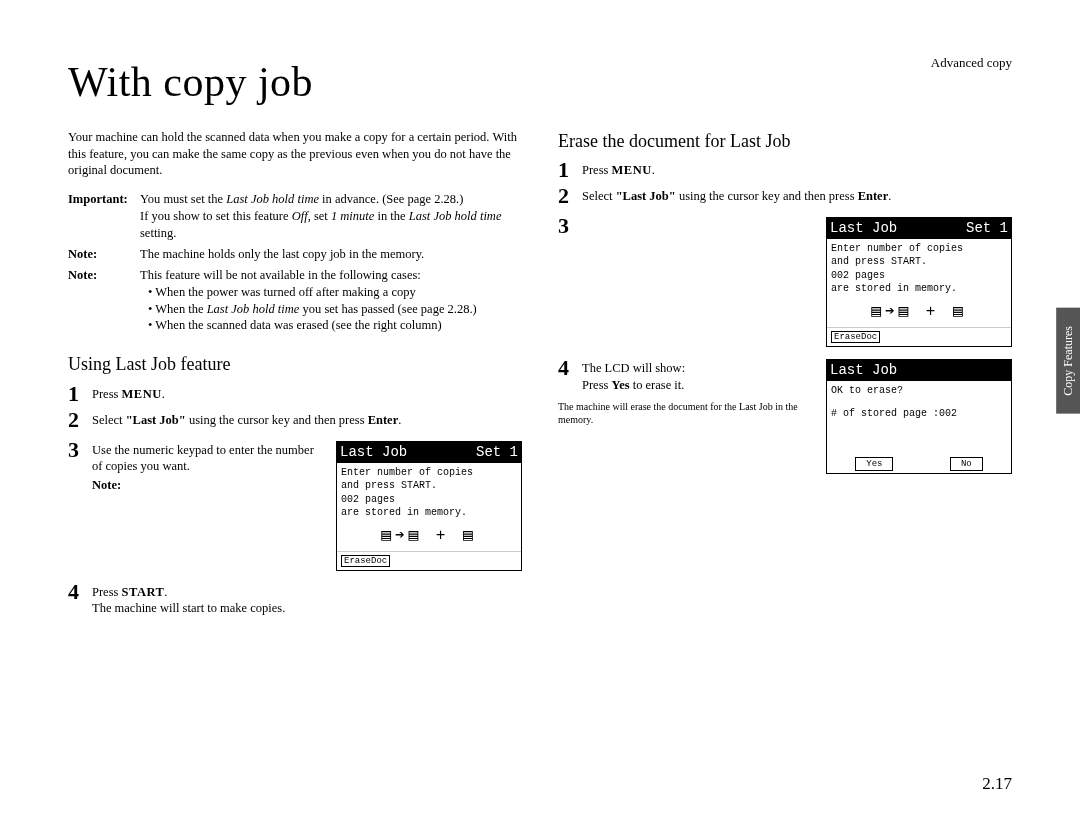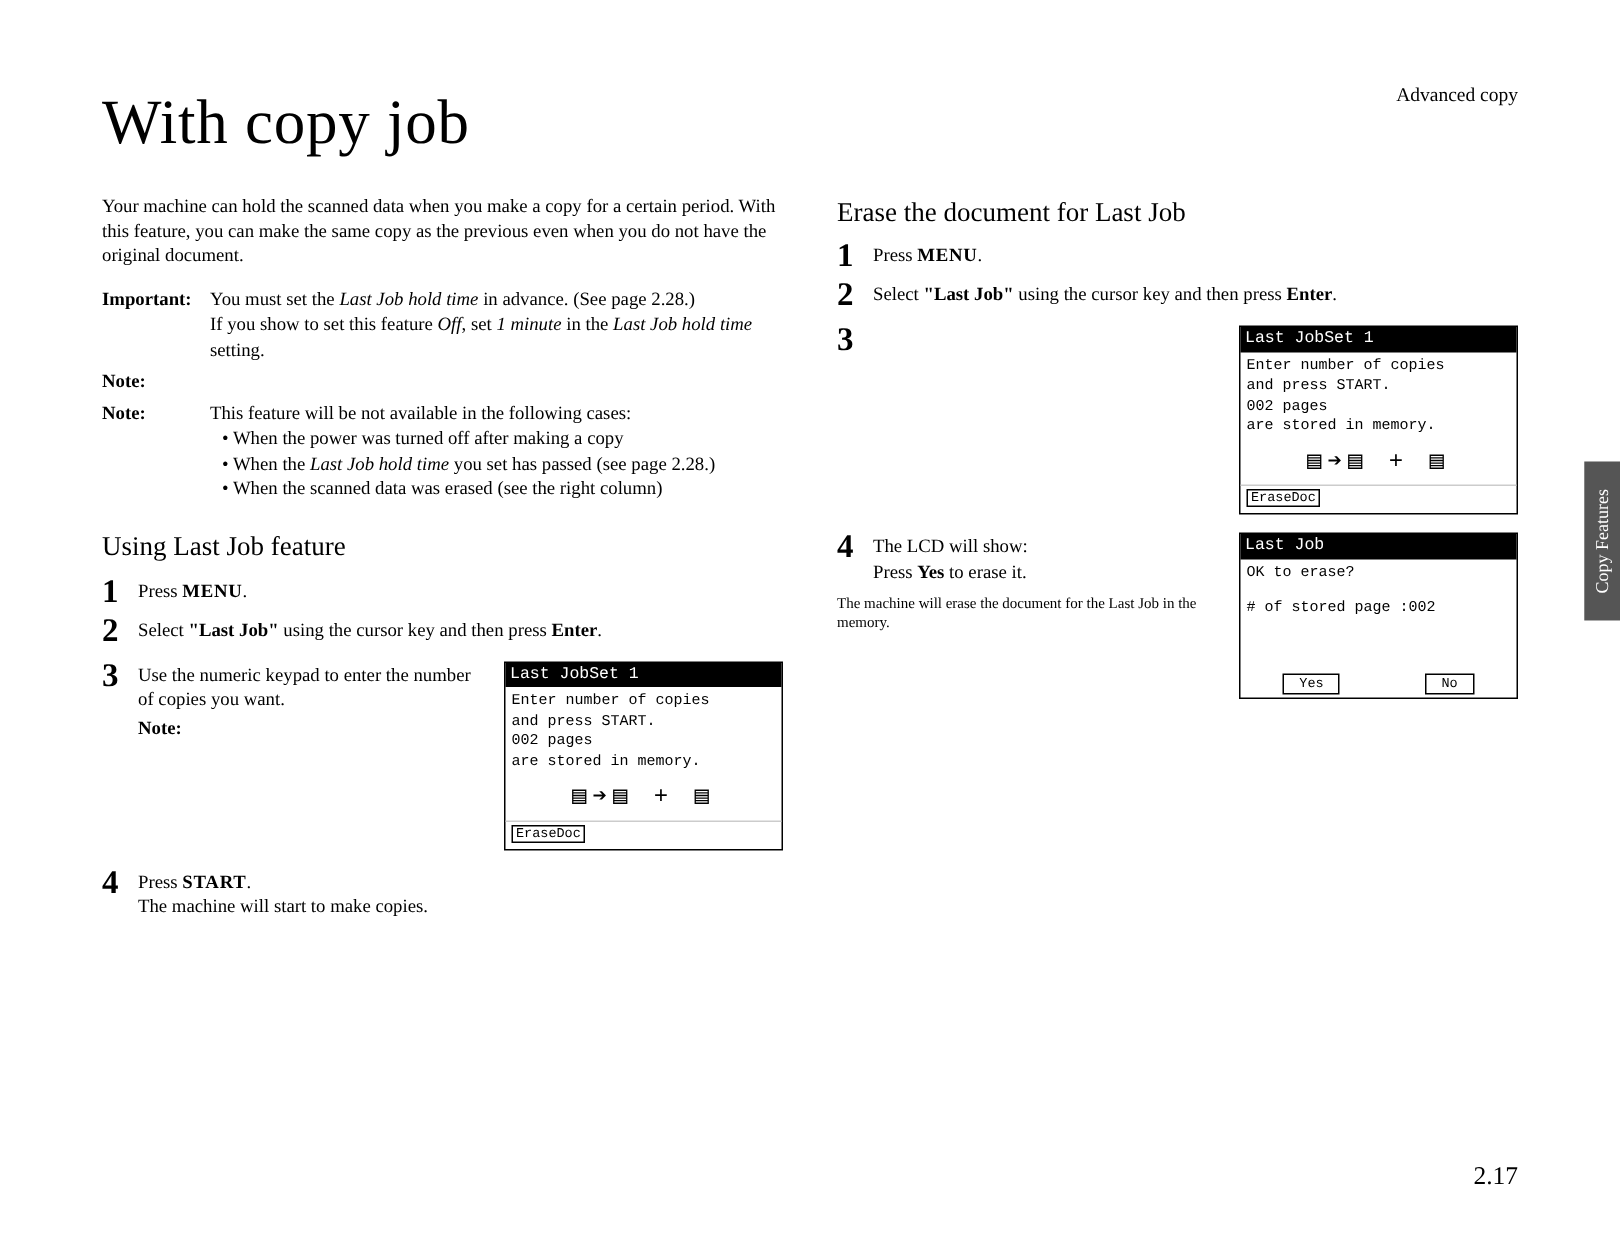--- a/index.html
+++ b/index.html
@@ -17,21 +17,21 @@
   .sub{font-size:18px;margin:18px 0 6px 0}
   .step{display:flex;margin:4px 0;font-size:12.5px;align-items:flex-start}
   .step .num{font-family:Georgia,serif;font-size:22px;font-weight:700;width:24px;flex:none;line-height:1}
   .step .body{flex:1;padding-top:3px}
   .note-inline{display:flex;margin-top:2px}
   .note-inline .nlbl{font-weight:700;width:42px;flex:none}
   .sc{font-variant:small-caps;font-weight:700;letter-spacing:.5px}
   .em{font-style:italic}
   .b{font-weight:700}
   .lcd{border:1px solid #000;width:184px;font-family:'Courier New',monospace;font-size:10px;background:#fff;margin:6px 0 6px auto}
-  .lcd-hd{background:#000;color:#fff;display:flex;padding:1px 3px;font-size:11px}
+  .lcd-hd{background:#000;color:#fff;display:flex;justify-content:space-between;padding:1px 3px;font-size:14px}
   .lcd-body{padding:3px 4px 2px 4px}
   .lcd-icons{text-align:center;font-size:16px;letter-spacing:4px;padding:6px 0 2px 0}
   .lcd-foot{text-align:left;padding:2px 4px;border-top:1px solid #ccc}
   .lcd-foot span{border:1px solid #000;padding:0 2px;font-size:9px}
   .side-tab{position:absolute;right:0;top:308px;background:#555;color:#fff;font-size:12px;padding:18px 4px;writing-mode:vertical-rl;transform:rotate(180deg)}
   .pgnum{position:absolute;right:68px;bottom:38px;font-size:17px}
   .conf-row{display:flex;justify-content:space-around;padding:6px 0 2px 0}
   .conf-row span{border:1px solid #000;padding:0 10px;font-size:9px}
   .step-with-lcd{display:flex;gap:10px;align-items:flex-start}
   .step-with-lcd .left{flex:1}
@@ -52,20 +52,21 @@
       <div class="label-row">
         <div class="lbl">Important:</div>
         <div class="txt">
           <span>You must set the </span><span class="em">Last Job hold time</span><span> in advance. (See page 2.28.)</span><br>
           <span>If you show to set this feature </span><span class="em">Off</span><span>, set </span><span class="em">1 minute</span><span> in the </span><span class="em">Last Job hold time</span><span> setting.</span>
         </div>
       </div>
 
       <div class="label-row">
         <div class="lbl">Note:</div>
+        <div class="txt">The machine holds only the last copy job in the memory.</div>
       </div>
 
       <div class="label-row">
         <div class="lbl">Note:</div>
         <div class="txt">
           <span>This feature will be not available in the following cases:</span><br>
           <span class="bullet">When the power was turned off after making a copy</span><br>
           <span class="bullet"><span>When the </span><span class="em">Last Job hold time</span><span> you set has passed (see page 2.28.)</span></span><br>
           <span class="bullet">When the scanned data was erased (see the right column)</span>
         </div>

